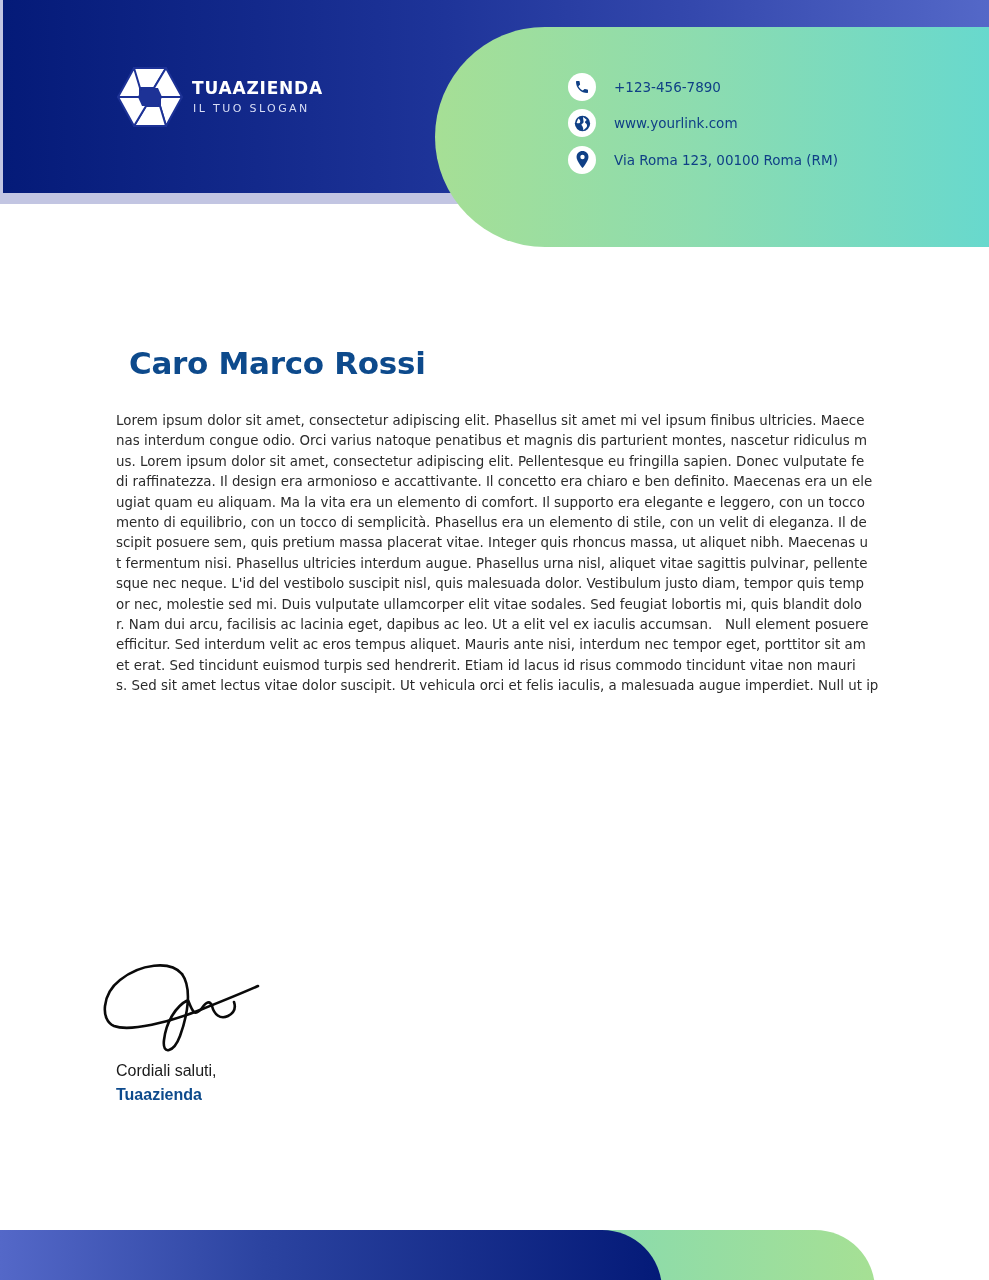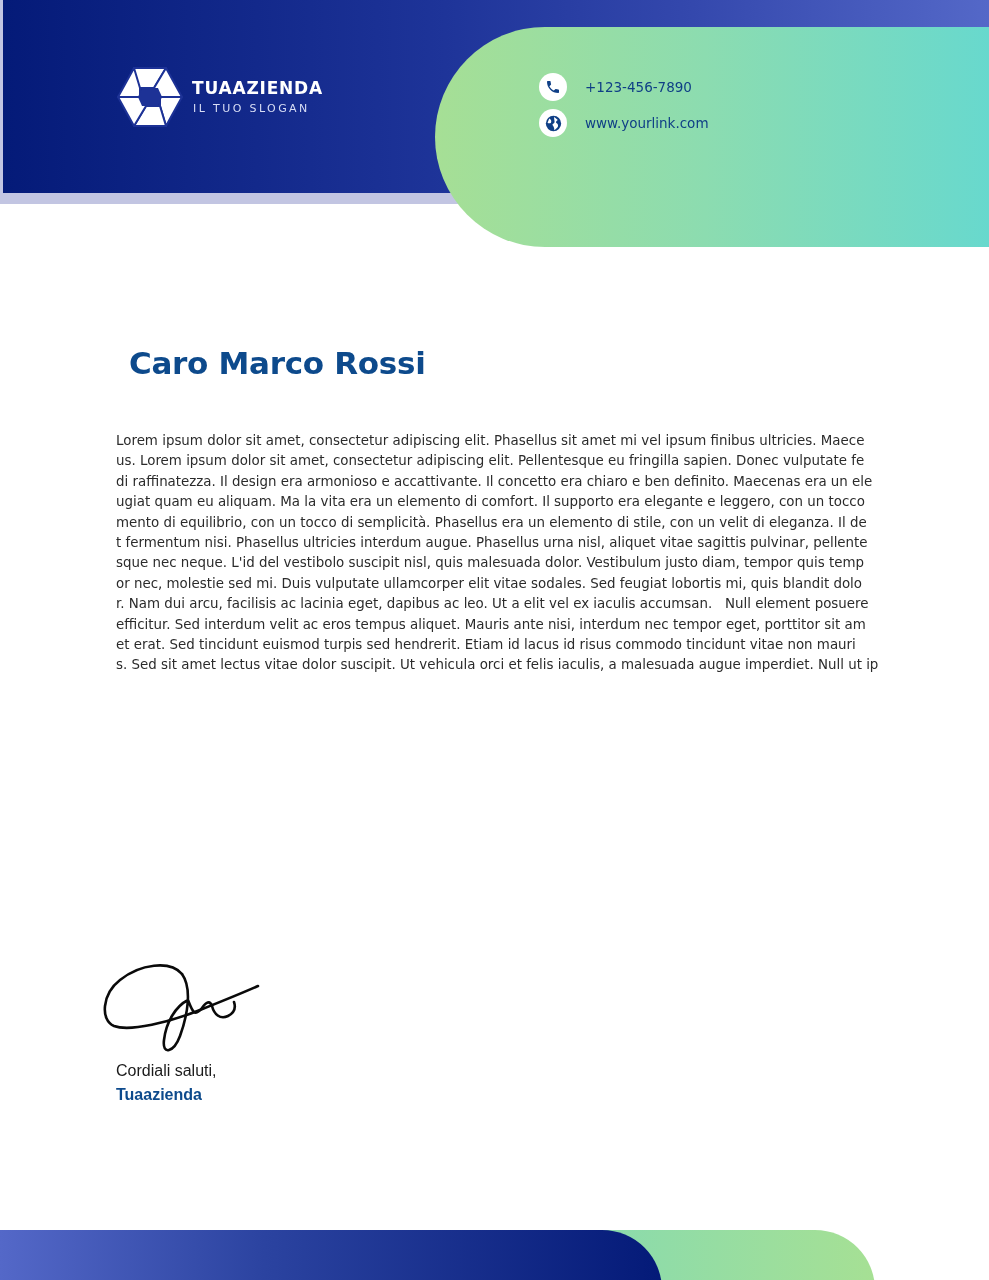--- a/index.html
+++ b/index.html
@@ -28,41 +28,40 @@
     position: absolute; left: 192px; top: 78px;
     font-family: "DejaVu Sans", sans-serif; font-weight: bold; font-size: 17px;
     color: #ffffff; letter-spacing: 0.8px;
   }
   .brand-slogan {
     position: absolute; left: 193px; top: 102px;
     font-family: "DejaVu Sans", sans-serif; font-size: 11px;
     color: #d9def5; letter-spacing: 2.4px;
   }
 
-  .contact-list { position: absolute; left: 539px; top: 69px; text-align: center; }
+  .contact-list { position: absolute; left: 568px; top: 69px; text-align: center; }
   .contact-row { display: flex; align-items: center; height: 36.3px; }
   .contact-icon {
     width: 28px; height: 28px; border-radius: 50%; background: #ffffff;
     display: flex; align-items: center; justify-content: center; flex-shrink: 0;
   }
   .contact-text {
     margin-left: 18px; font-family: "DejaVu Sans", sans-serif; font-size: 13.5px;
     color: #0f3f86; font-weight: 500;
   }
 
   .greeting {
     position: absolute; left: 116px; top: 345px;
     font-family: "DejaVu Sans", sans-serif; font-weight: bold; font-size: 31px;
     color: #0d4a8c; letter-spacing: -0.3px; margin-left: 13px;
   }
   .body-text {
     position: absolute; left: 116px; top: 411px; width: 762px;
     font-family: "DejaVu Sans", sans-serif; font-size: 13.4px; line-height: 20.4px;
     color: #2b2b2b;
-    margin-top: 20px;
   }
   .body-line { white-space: pre; display: block; height: 20.4px; overflow: hidden; }
 
   .signature { position: absolute; left: 100px; top: 958px; width: 165px; height: 100px; }
   .closing {
     position: absolute; left: 116px; top: 1062px;
     font-family: "Liberation Sans", sans-serif; font-size: 16px; color: #1a1a1a;
   }
   .signoff-name {
     position: absolute; left: 116px; top: 1086px;
@@ -113,30 +112,41 @@
   </div>
   <div class="contact-row">
     <span class="contact-icon">
       <svg width="17" height="17" viewBox="0 0 20 20">
           <circle cx="10" cy="10" r="9" fill="#0f3f86"></circle>
           <path d="M5 4 C7 5 8 7 7 9 C6 10 4 10 3 9 Z M11 2 C12 4 14 4 15 6 C14 7 13 7 13 9 C15 10 16 12 15 14 C13 16 12 17 11 18 C11 15 10 13 9 12 C8 11 10 10 11 9 C12 7 10 5 11 2 Z" fill="#ffffff"></path>
         </svg>
     </span>
     <span class="contact-text">www.yourlink.com</span>
   </div>
+  <div class="contact-row">
+    <span class="contact-icon">
+      <svg width="13" height="17" viewBox="0 0 14 20">
+          <path d="M7 0 C3 0 0 3 0 7 C0 12 7 20 7 20 C7 20 14 12 14 7 C14 3 11 0 7 0 Z" fill="#0f3f86"></path>
+          <circle cx="7" cy="7" r="2.6" fill="#ffffff"></circle>
+        </svg>
+    </span>
+    <span class="contact-text">Via Roma 123, 00100 Roma (RM)</span>
+  </div>
 </div>
 
 <div class="greeting">Caro Marco Rossi</div>
 
 <div class="body-text">
   <span class="body-line">Lorem ipsum dolor sit amet, consectetur adipiscing elit. Phasellus sit amet mi vel ipsum finibus ultricies. Maece</span>
+  <span class="body-line">nas interdum congue odio. Orci varius natoque penatibus et magnis dis parturient montes, nascetur ridiculus m</span>
   <span class="body-line">us. Lorem ipsum dolor sit amet, consectetur adipiscing elit. Pellentesque eu fringilla sapien. Donec vulputate fe</span>
   <span class="body-line">di raffinatezza. Il design era armonioso e accattivante. Il concetto era chiaro e ben definito. Maecenas era un ele</span>
   <span class="body-line">ugiat quam eu aliquam. Ma la vita era un elemento di comfort. Il supporto era elegante e leggero, con un tocco</span>
   <span class="body-line">mento di equilibrio, con un tocco di semplicità. Phasellus era un elemento di stile, con un velit di eleganza. Il de</span>
+  <span class="body-line">scipit posuere sem, quis pretium massa placerat vitae. Integer quis rhoncus massa, ut aliquet nibh. Maecenas u</span>
   <span class="body-line">t fermentum nisi. Phasellus ultricies interdum augue. Phasellus urna nisl, aliquet vitae sagittis pulvinar, pellente</span>
   <span class="body-line">sque nec neque. L'id del vestibolo suscipit nisl, quis malesuada dolor. Vestibulum justo diam, tempor quis temp</span>
   <span class="body-line">or nec, molestie sed mi. Duis vulputate ullamcorper elit vitae sodales. Sed feugiat lobortis mi, quis blandit dolo</span>
   <span class="body-line">r. Nam dui arcu, facilisis ac lacinia eget, dapibus ac leo. Ut a elit vel ex iaculis accumsan.   Null element posuere</span>
   <span class="body-line">efficitur. Sed interdum velit ac eros tempus aliquet. Mauris ante nisi, interdum nec tempor eget, porttitor sit am</span>
   <span class="body-line">et erat. Sed tincidunt euismod turpis sed hendrerit. Etiam id lacus id risus commodo tincidunt vitae non mauri</span>
   <span class="body-line">s. Sed sit amet lectus vitae dolor suscipit. Ut vehicula orci et felis iaculis, a malesuada augue imperdiet. Null ut ip</span>
 </div>
 
 <svg class="signature" viewBox="0 0 165 100">

